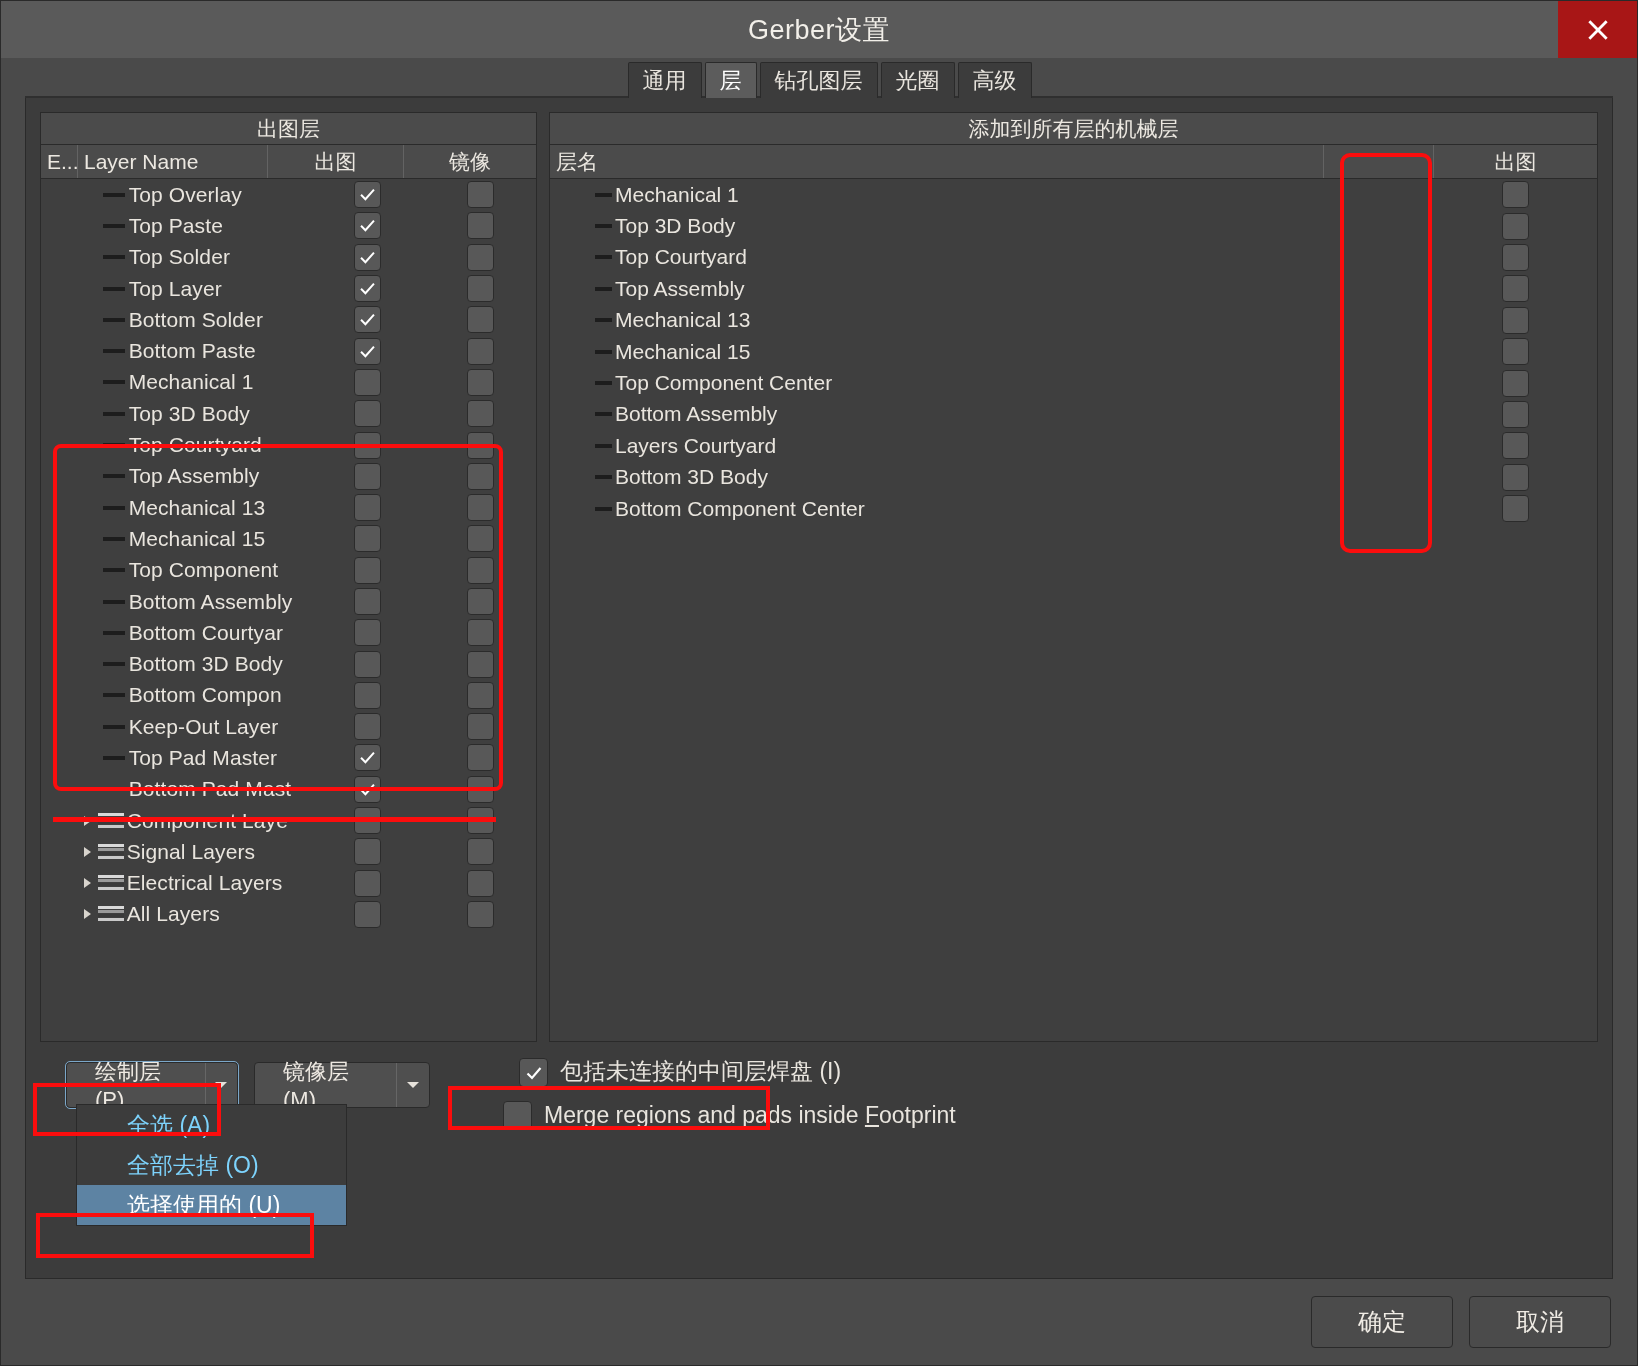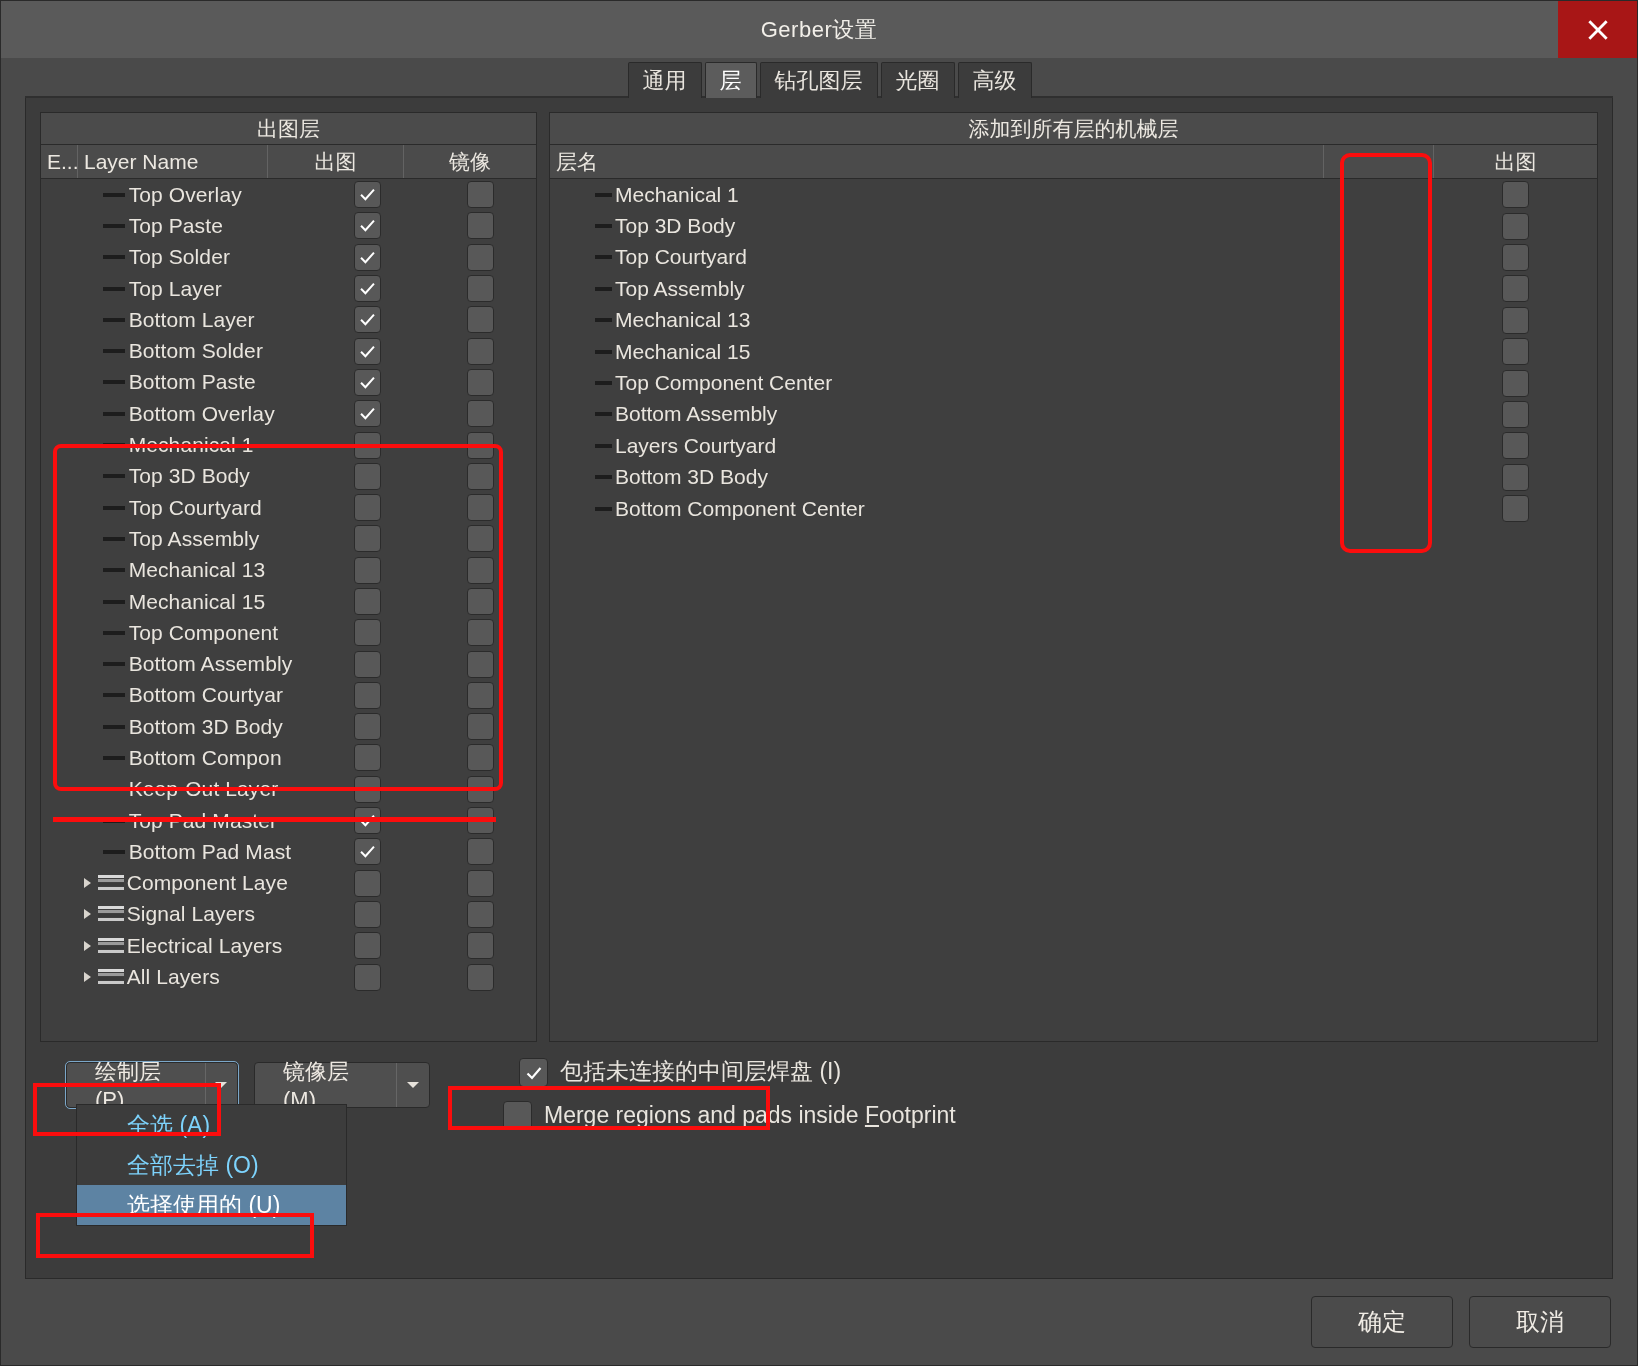--- a/index.html
+++ b/index.html
@@ -21,21 +21,21 @@
   }
 
   
   #titlebar{
     height:57px; flex:0 0 57px;
     background:#5a5a5a;
     position:relative;
     display:flex; align-items:center; justify-content:center;
   }
   #title-text{
-    font-size:22px; color:#f2efe9; letter-spacing:.5px;
+    font-size:27px; color:#f2efe9; letter-spacing:.5px;
   }
   #close-btn{
     position:absolute; right:0; top:0;
     width:79px; height:57px;
     background:#a81616;
     display:flex; align-items:center; justify-content:center;
     cursor:pointer;
   }
   #close-btn svg{ width:26px; height:26px; }
 
@@ -421,75 +421,39 @@
               </div>
               <div class="cell-box2">
                 <div class="cb"></div>
               </div>
             </div>
             <div class="row">
               <div class="cell-e"></div>
               <div class="cell-name">
                 <span class="indent"></span>
                 <span class="swatch"></span>
-                <span class="lname">Bottom Layer</span>
+                <span class="lname">Bottom Solder</span>
               </div>
               <div class="cell-box">
                 <div class="cb on">
                   <svg viewBox="0 0 20 20">
                     <path d="M3.2 10.3 L7.8 15 L16.8 4.8" stroke="#ffffff" stroke-width="2.1" fill="none"></path>
                   </svg>
                 </div>
               </div>
               <div class="cell-box2">
                 <div class="cb"></div>
               </div>
             </div>
             <div class="row">
               <div class="cell-e"></div>
               <div class="cell-name">
                 <span class="indent"></span>
                 <span class="swatch"></span>
-                <span class="lname">Bottom Solder</span>
-              </div>
-              <div class="cell-box">
-                <div class="cb on">
-                  <svg viewBox="0 0 20 20">
-                    <path d="M3.2 10.3 L7.8 15 L16.8 4.8" stroke="#ffffff" stroke-width="2.1" fill="none"></path>
-                  </svg>
-                </div>
-              </div>
-              <div class="cell-box2">
-                <div class="cb"></div>
-              </div>
-            </div>
-            <div class="row">
-              <div class="cell-e"></div>
-              <div class="cell-name">
-                <span class="indent"></span>
-                <span class="swatch"></span>
                 <span class="lname">Bottom Paste</span>
-              </div>
-              <div class="cell-box">
-                <div class="cb on">
-                  <svg viewBox="0 0 20 20">
-                    <path d="M3.2 10.3 L7.8 15 L16.8 4.8" stroke="#ffffff" stroke-width="2.1" fill="none"></path>
-                  </svg>
-                </div>
-              </div>
-              <div class="cell-box2">
-                <div class="cb"></div>
-              </div>
-            </div>
-            <div class="row">
-              <div class="cell-e"></div>
-              <div class="cell-name">
-                <span class="indent"></span>
-                <span class="swatch"></span>
-                <span class="lname">Bottom Overlay</span>
               </div>
               <div class="cell-box">
                 <div class="cb on">
                   <svg viewBox="0 0 20 20">
                     <path d="M3.2 10.3 L7.8 15 L16.8 4.8" stroke="#ffffff" stroke-width="2.1" fill="none"></path>
                   </svg>
                 </div>
               </div>
               <div class="cell-box2">
                 <div class="cb"></div>

